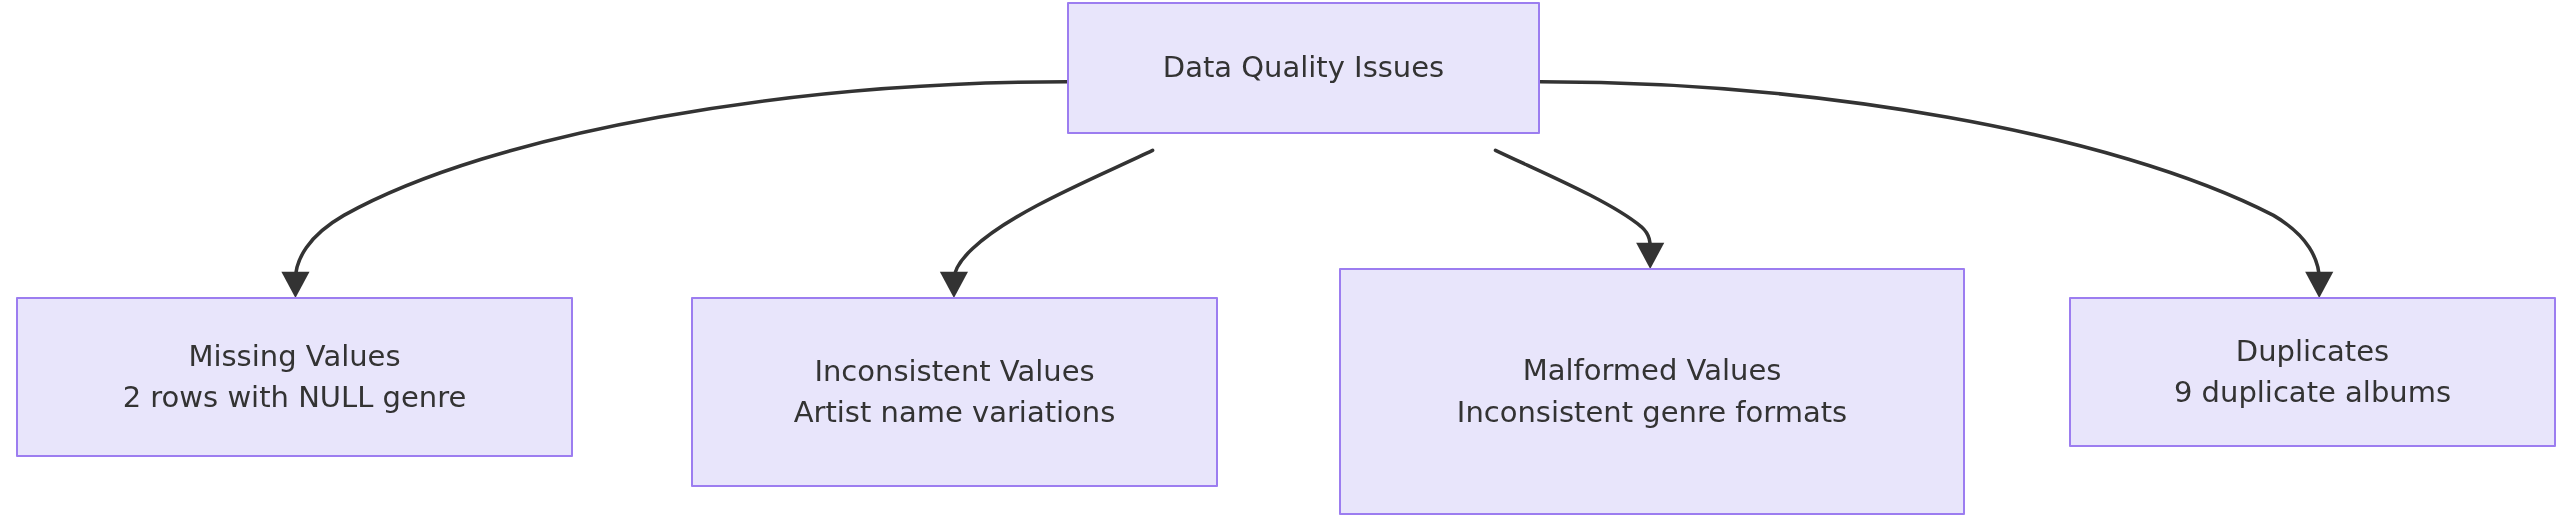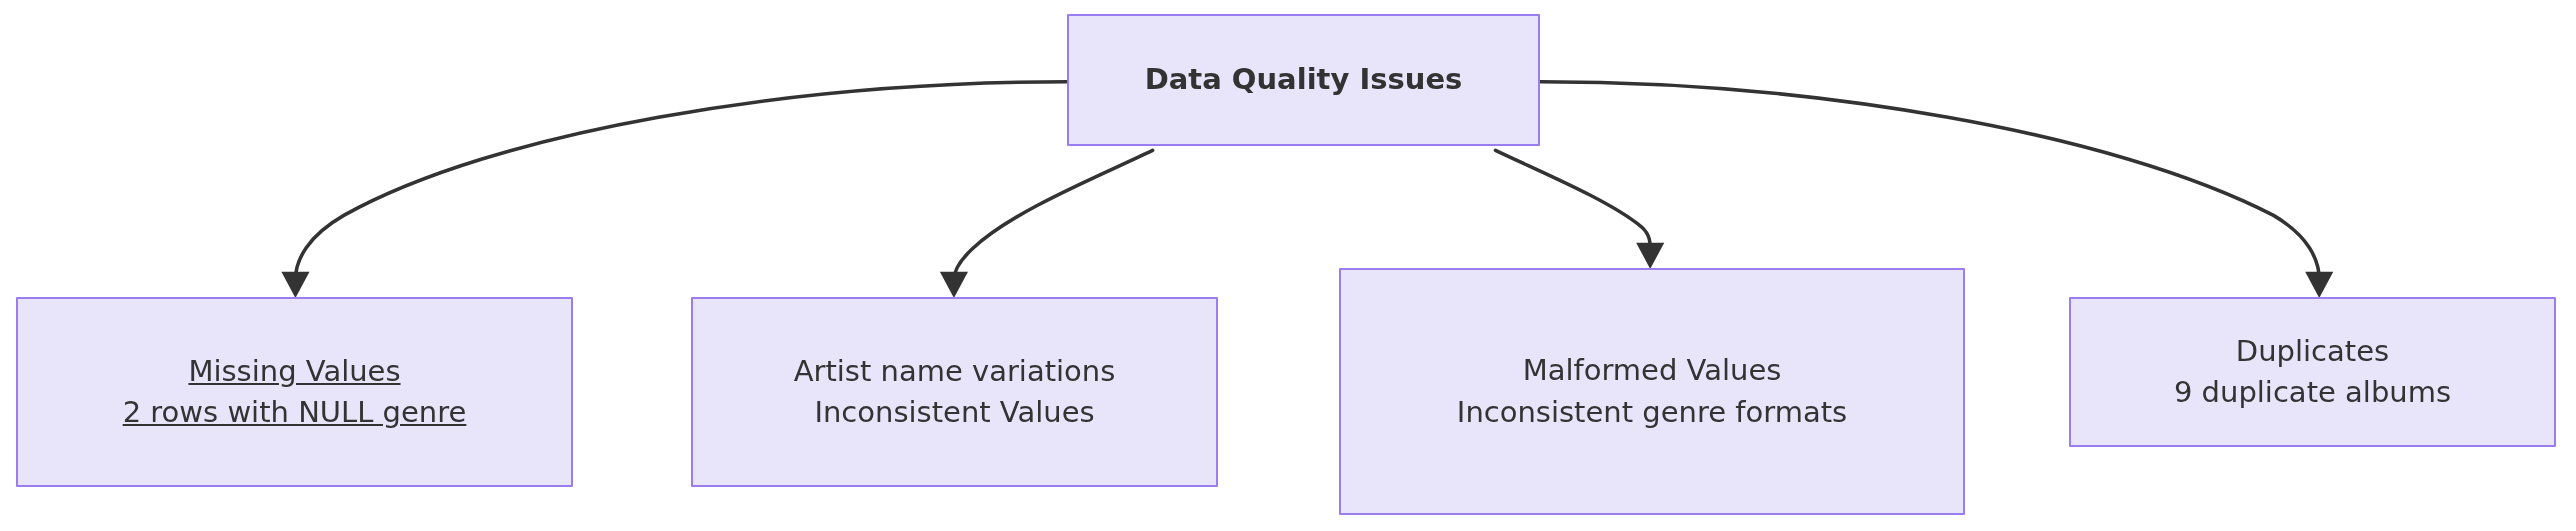--- a/index.html
+++ b/index.html
@@ -45,32 +45,30 @@
   .node .node-line {
     display: block;
     white-space: nowrap;
   }
   .node.wrapping .node-line {
     white-space: normal;
   }
   
   #node-root {
     left: 1067px;
-    top: 14px;
+    top: 2px;
     width: 473px;
     height: 132px;
-    font-weight: bold;
   }
   
   #node-missing-values {
     left: 16px;
     top: 297px;
     width: 557px;
-    height: 190px;
-    text-decoration: underline;
+    height: 160px;
   }
   #node-inconsistent-values {
     left: 691px;
     top: 297px;
     width: 527px;
     height: 190px;
   }
   #node-malformed-values {
     left: 1339px;
     top: 268px;
@@ -125,22 +123,22 @@
   <div class="node" id="node-root">
     <span class="node-line">Data Quality Issues</span>
   </div>
 
   <div class="node" id="node-missing-values">
     <span class="node-line">Missing Values</span>
     <span class="node-line">2 rows with NULL genre</span>
   </div>
 
   <div class="node" id="node-inconsistent-values">
+    <span class="node-line">Inconsistent Values</span>
     <span class="node-line">Artist name variations</span>
-    <span class="node-line">Inconsistent Values</span>
   </div>
 
   <div class="node wrapping" id="node-malformed-values">
     <span class="node-line">Malformed Values</span>
     <span class="node-line">Inconsistent genre formats</span>
   </div>
 
   <div class="node" id="node-duplicates">
     <span class="node-line">Duplicates</span>
     <span class="node-line">9 duplicate albums</span>

